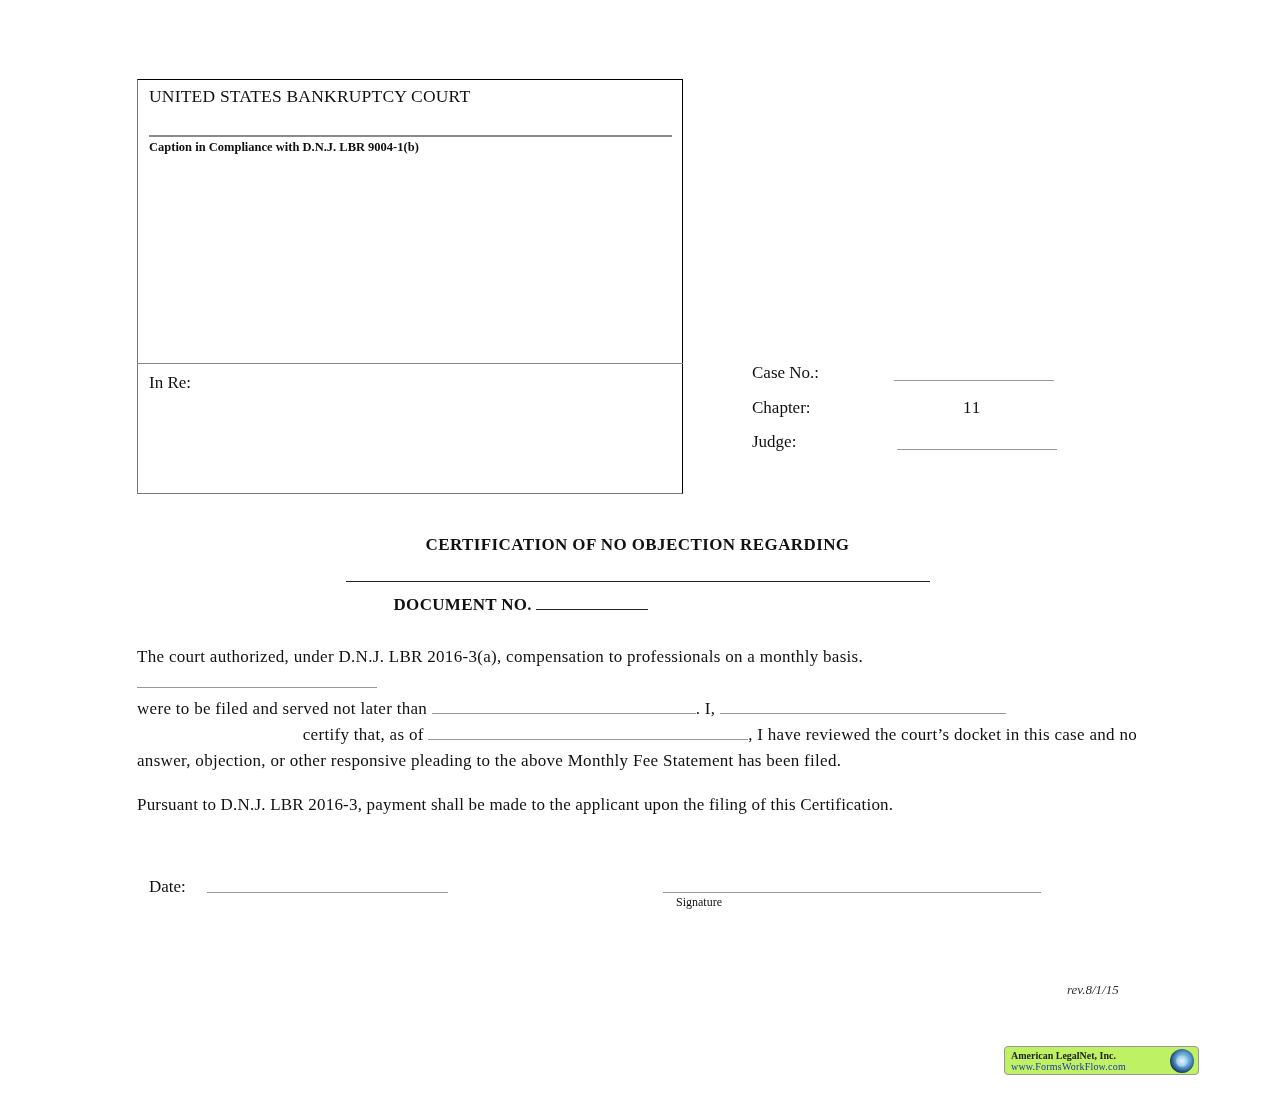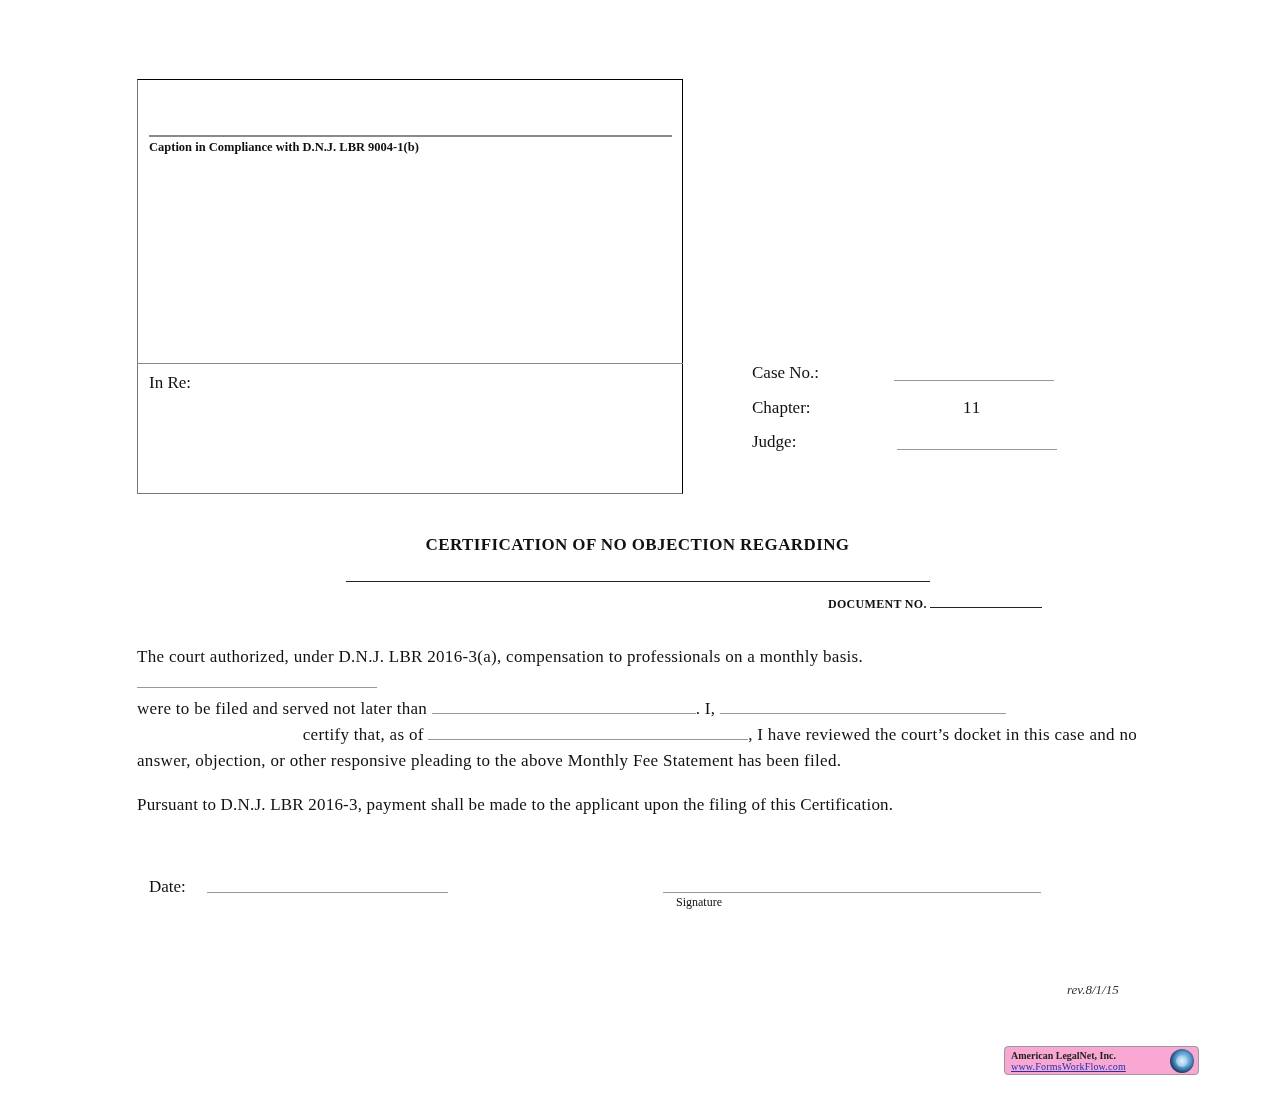--- a/index.html
+++ b/index.html
@@ -14,49 +14,50 @@
   .gray-rule { left: 149px; top: 135px; width: 523px; height: 2px; background: #8a8a8a; }
   .caption-note { left: 149px; top: 140px; font-size: 12.5px; font-weight: bold; }
   .divider { left: 137px; top: 363px; width: 546px; height: 1px; background: #888; }
   .in-re { left: 149px; top: 373px; font-size: 17px; }
 
   .meta-label { font-size: 17px; left: 752px; }
   .meta-blank { position: absolute; border-bottom: 1px solid #999; height: 0; }
 
   .title { left: 0; width: 1275px; text-align: center; top: 535px; font-size: 17px; font-weight: bold; letter-spacing: 0.4px; }
   .title-line { left: 346px; top: 581px; width: 584px; height: 0; border-bottom: 1px solid #222; }
-  .docno { left: 0; width: 1042px; text-align: right; top: 595px; font-size: 12px; font-weight: bold; letter-spacing: 0.3px; }
+  .docno { left: 0; width: 1042px; text-align: center; top: 595px; font-size: 17px; font-weight: bold; letter-spacing: 0.3px; }
   .docno-blank { display: inline-block; width: 112px; border-bottom: 1px solid #222; height: 12px; vertical-align: baseline; }
 
   .para { left: 137px; width: 1000px; font-size: 17px; line-height: 26.3px; letter-spacing: 0.3px; white-space: nowrap; }
   .para .ul { display: inline-block; border-bottom: 1px solid #999; height: 12px; }
 
   .para2 { left: 137px; top: 795px; font-size: 17px; letter-spacing: 0.2px; white-space: nowrap; }
 
   .date-label { left: 149px; top: 877px; font-size: 17px; }
   .date-line { left: 207px; top: 892px; width: 241px; border-bottom: 1px solid #999; height: 0; }
   .sig-line { left: 663px; top: 892px; width: 378px; border-bottom: 1px solid #999; height: 0; }
   .sig-label { left: 676px; top: 895px; font-size: 12px; }
 
   .rev { left: 1067px; top: 982px; font-size: 13px; font-style: italic; color: #333; }
 
   .badge { left: 1004px; top: 1046px; width: 195px; height: 29px; border: 1px solid #999; border-radius: 4px;
-           box-sizing: border-box; background: #f9a8d4; }
+           box-sizing: border-box; background: #bef264; }
   .badge-name { position: absolute; left: 6px; top: 3px; font-size: 10px; font-weight: bold; color: #222; }
-  .badge-link { position: absolute; left: 6px; top: 14px; font-size: 10px; color: #2233aa; text-decoration: underline; letter-spacing: 0.2px; }
+  .badge-link { position: absolute; left: 6px; top: 14px; font-size: 10px; color: #2233aa; letter-spacing: 0.2px; }
   .globe { position: absolute; right: 4px; top: 2px; width: 24px; height: 24px; border-radius: 50%;
            background: radial-gradient(circle at 55% 45%, #bfe0f5 0%, #5a9fd0 40%, #1b3c66 70%, #0c1a30 100%); }
   .globe::after { content: ""; position: absolute; left: 6px; top: 6px; width: 12px; height: 12px; border-radius: 50%;
            background: radial-gradient(circle, #e8f4fb 0%, #9fcde9 60%, #4f8fc0 100%); }
 </style>
 </head>
 <body>
 
 <div class="abs caption-box"></div>
 <div class="abs court-name">
+  <div>UNITED STATES BANKRUPTCY COURT</div>
 </div>
 <div class="abs gray-rule"></div>
 <div class="abs caption-note">Caption in Compliance with D.N.J. LBR 9004-1(b)</div>
 <div class="abs divider"></div>
 <div class="abs in-re">In Re:</div>
 
 <div class="abs meta-label" style="top:363px;">Case No.:</div>
 <div class="meta-blank" style="left:894px; top:380px; width:160px;"></div>
 
 <div class="abs meta-label" style="top:398px;">Chapter:</div>

